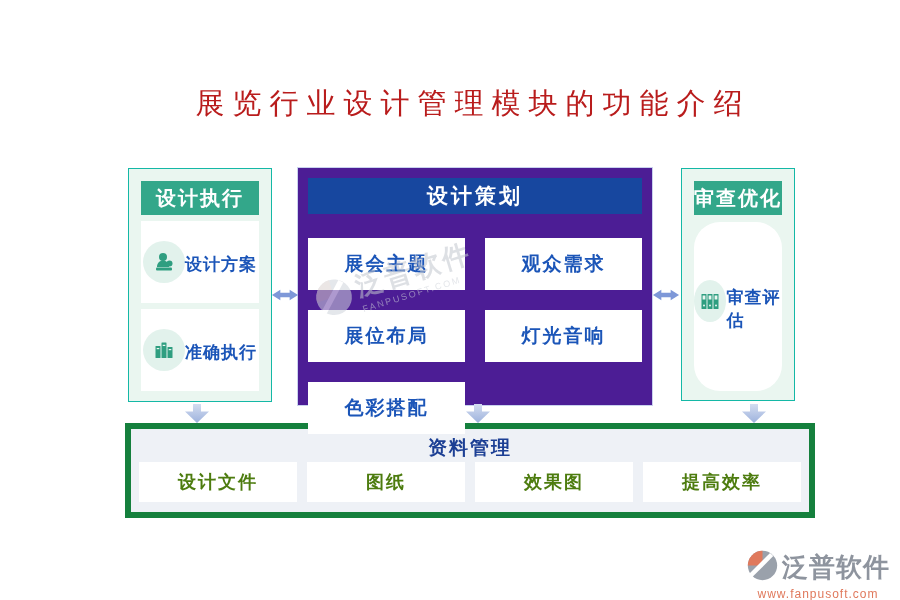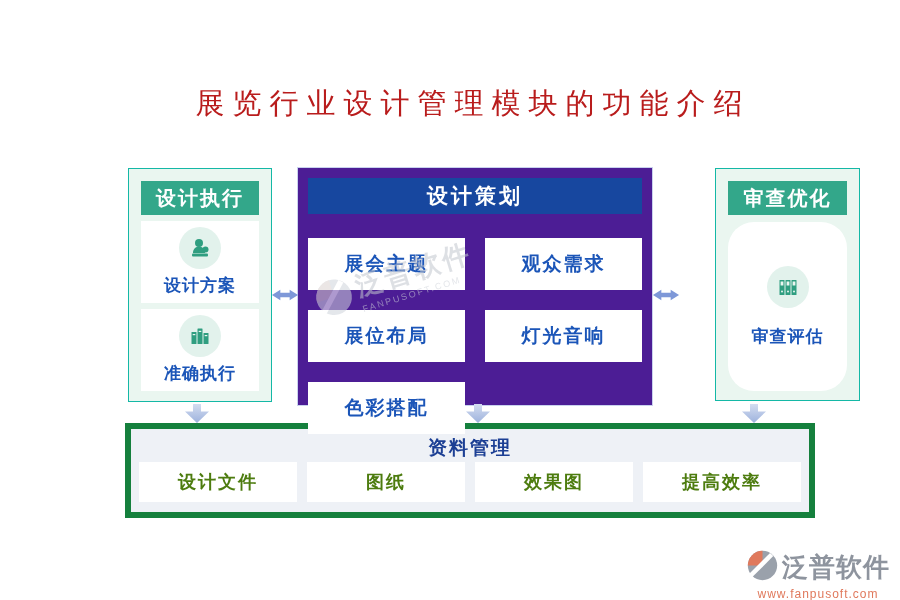--- a/index.html
+++ b/index.html
@@ -21,32 +21,32 @@
   }
 
   
   .side-panel {
     position: absolute;
     background: #eaf6f0;
     border: 1px solid #14b8a6;
     padding: 12px;
   }
   .panel-left  { left: 128px; top: 168px; width: 144px; height: 234px; }
-  .panel-right { left: 715px; top: 168px; width: 145px; height: 233px; }
+  .panel-right { left: 681px; top: 168px; width: 114px; height: 233px; }
 
   .green-header {
     height: 34px; line-height: 34px;
     background: #33a78a; color: #ffffff;
     text-align: center; font-size: 20px; font-weight: bold;
     letter-spacing: 2px;
   }
 
   .side-card {
     background: #ffffff; margin-top: 6px;
-    display: flex; flex-direction: column;
+    display: flex; flex-direction: row;
     align-items: center; justify-content: center;
   }
   .panel-left .side-card { height: 82px; }
   .panel-left .side-card:first-of-type { margin-top: 7px; }
   .panel-right .side-card { height: 169px; margin-top: 7px; border-radius: 26px; }
 
   .icon-circle {
     width: 42px; height: 42px; border-radius: 50%;
     background: #e2f2ec;
     display: flex; align-items: center; justify-content: center;

